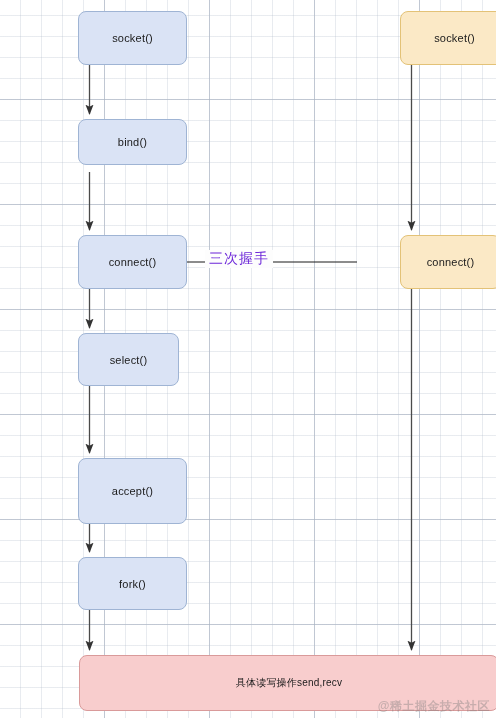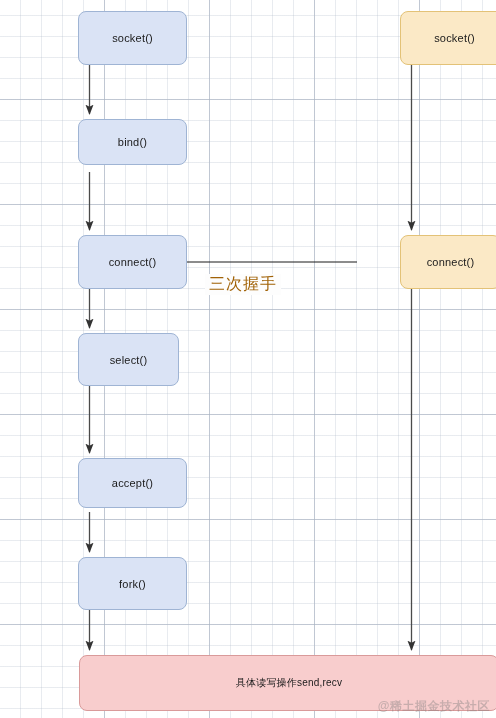--- a/index.html
+++ b/index.html
@@ -53,26 +53,25 @@
   .edge-layer {
     position: absolute;
     left: 0;
     top: 0;
     width: 496px;
     height: 718px;
     pointer-events: none;
   }
   .edge-label {
     position: absolute;
-    font-size: 16px;
-    color: #a16207;
+    font-size: 14px;
+    color: #6d28d9;
     background: transparent;
     white-space: nowrap;
     letter-spacing: 1px;
-    margin-top: 24px;
   }
   .watermark {
     position: absolute;
     right: 6px;
     bottom: 3px;
     font-size: 12px;
     color: rgba(120,120,120,0.38);
     white-space: nowrap;
     letter-spacing: 0.5px;
     font-weight: bold;
@@ -114,21 +113,21 @@
   </div>
 
   <div class="node server" style="left:35px; top:235px; width:109px; height:54px;">
     <span>connect()</span>
   </div>
 
   <div class="node server" style="left:35px; top:333px; width:101px; height:53px;">
     <span>select()</span>
   </div>
 
-  <div class="node server" style="left:35px; top:458px; width:109px; height:50px;">
+  <div class="node server" style="left:35px; top:458px; width:109px; height:66px;">
     <span>accept()</span>
   </div>
 
   <div class="node server" style="left:35px; top:557px; width:109px; height:53px;">
     <span>fork()</span>
   </div>
 
   <div class="node client" style="left:357px; top:11px; width:109px; height:54px;">
     <span>socket()</span>
   </div>

